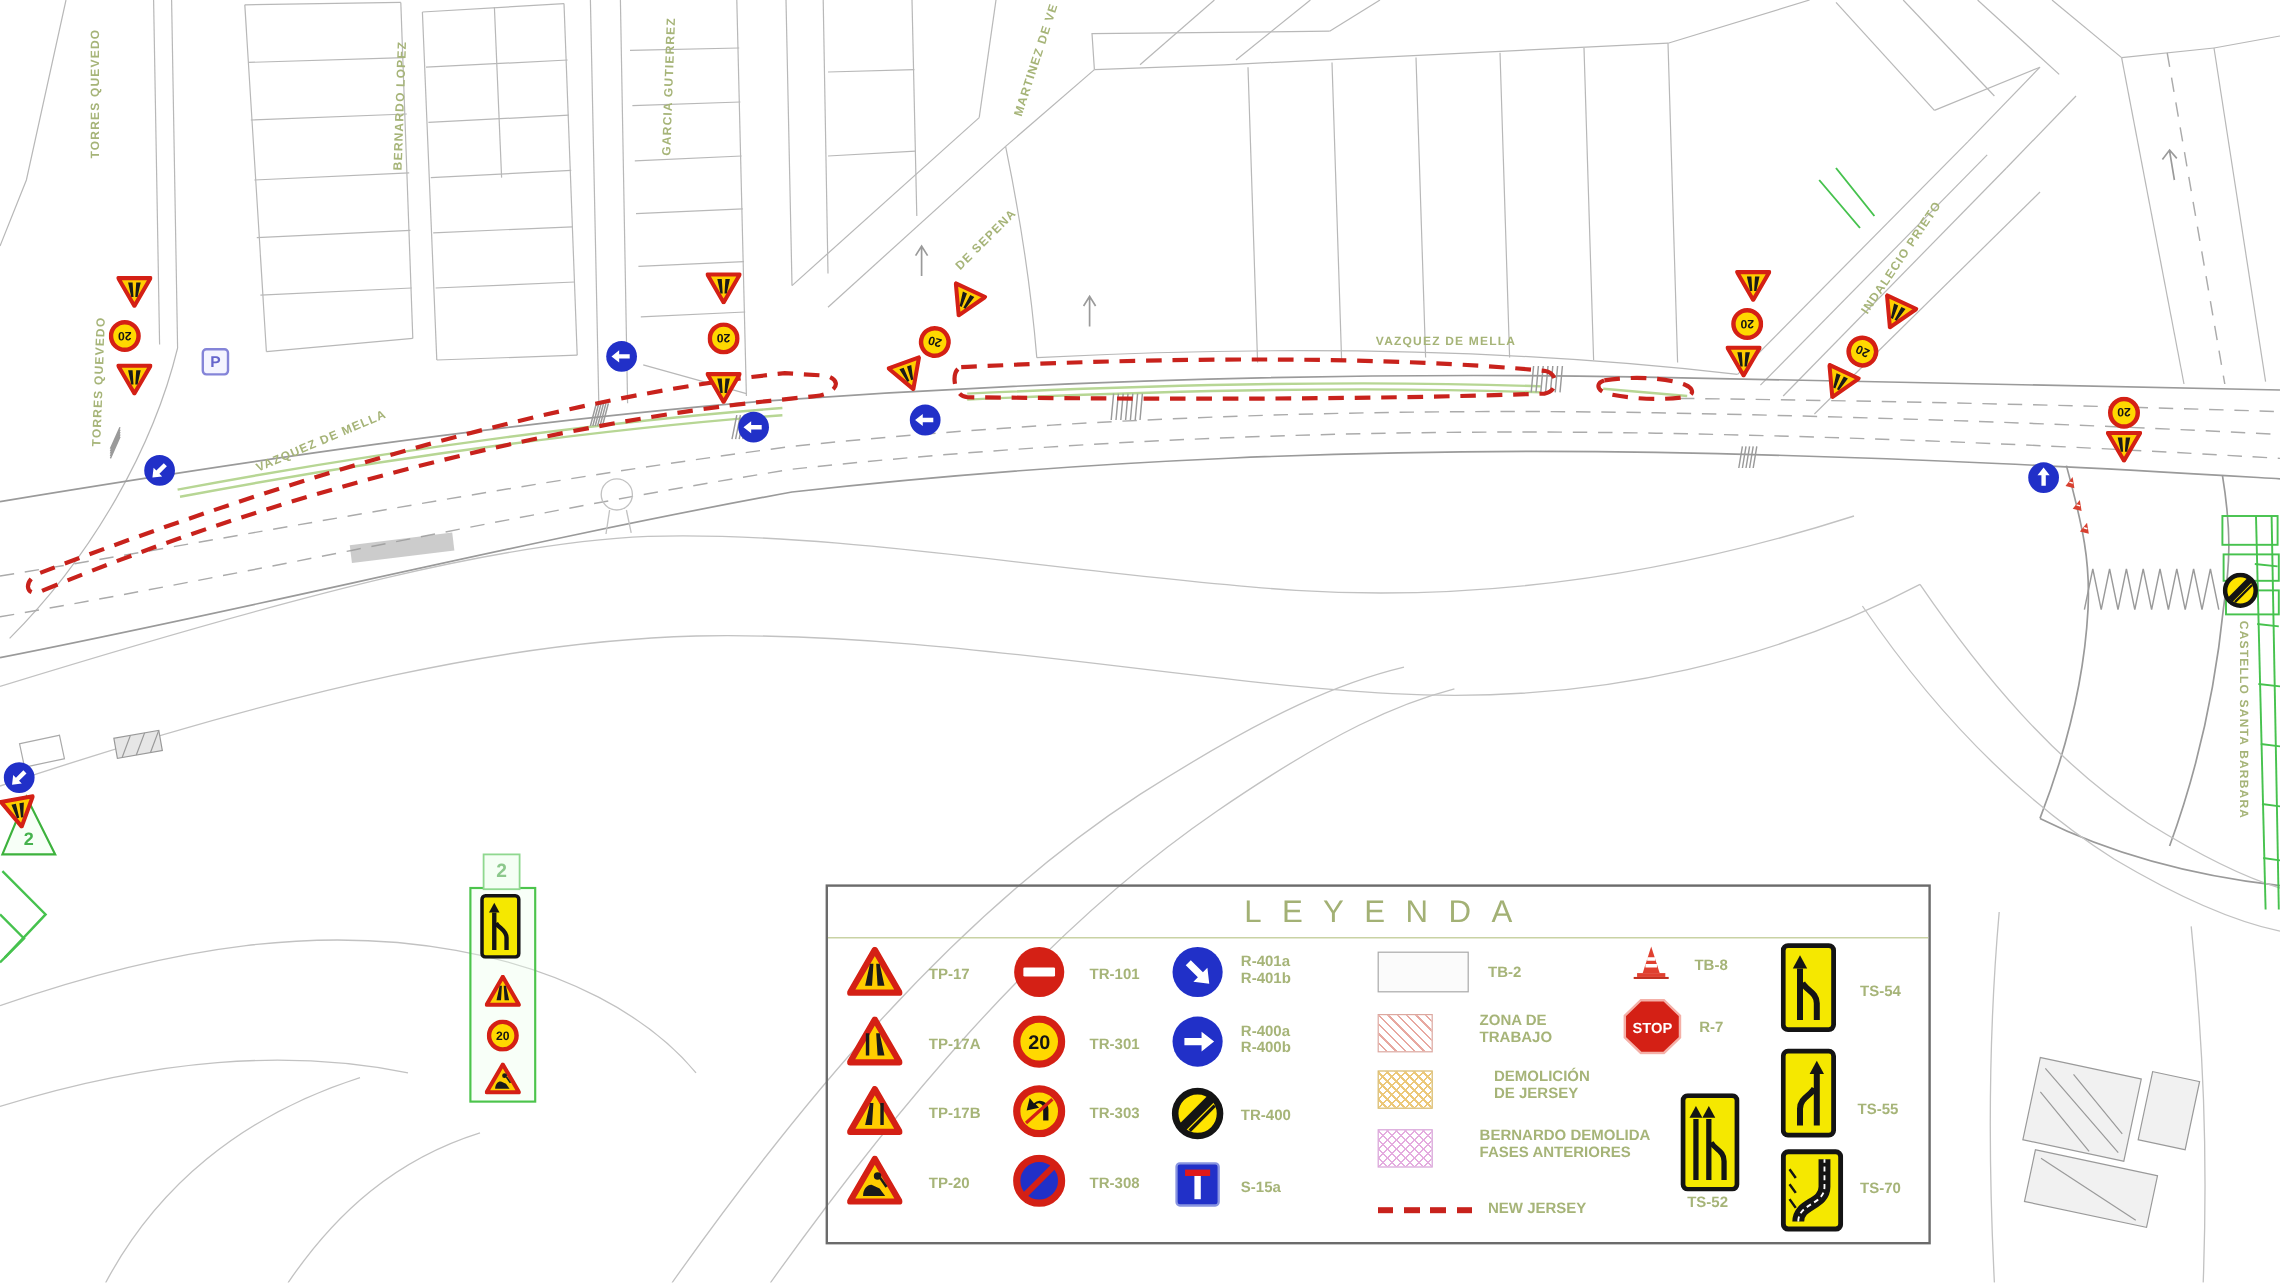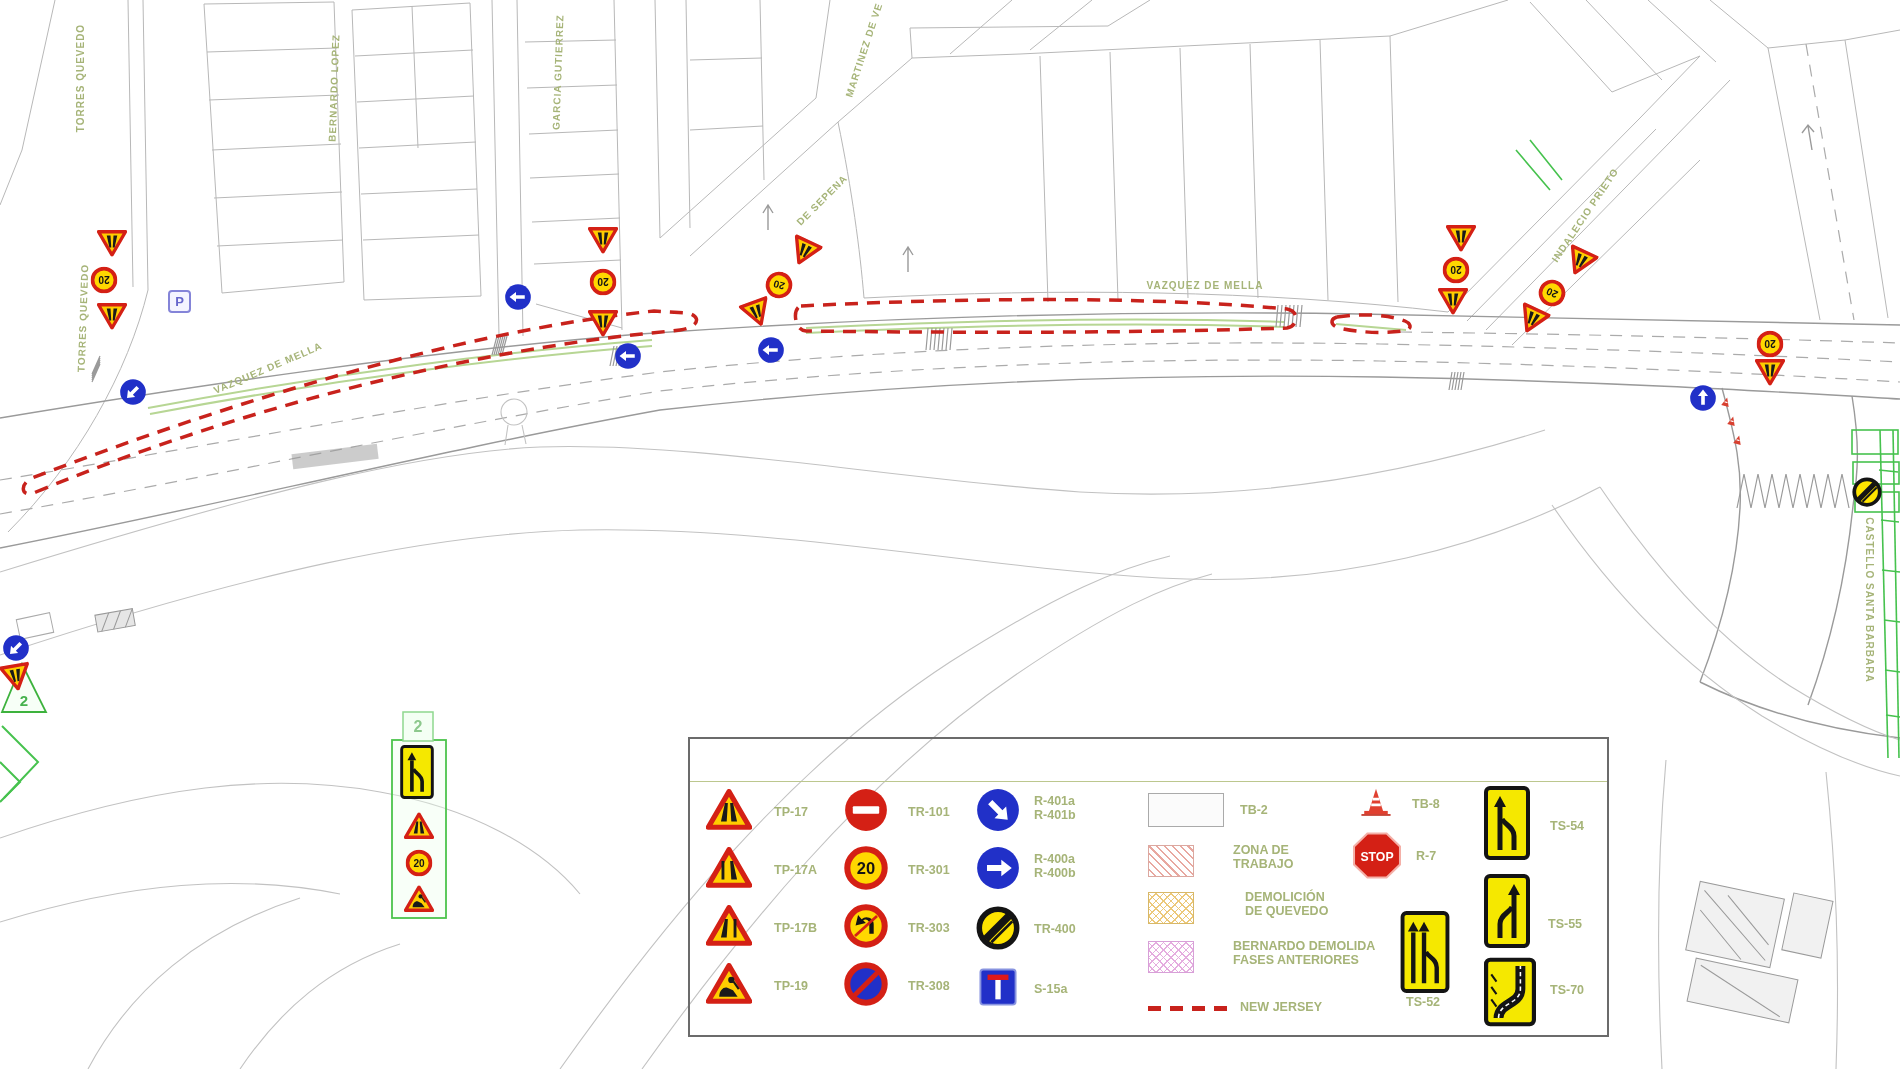--- a/index.html
+++ b/index.html
@@ -222,20 +222,21 @@
     <path d="M1812,150 L1808,126 M1802,133 L1808,125 L1814,132"></path>
   </g>
 </svg>
 
   <div class="p-badge">P</div>
 
   <div class="phase-marker-2">2</div>
   <div class="panel-badge-2">2</div>
 
   <div class="legend-box">
+    <div class="legend-title">LEYENDA</div>
     <div class="legend-sep"></div>
 
     <span class="sicon lp" style="left:16px;top:50px;width:46px;height:42px">
         <svg viewBox="0 0 40 36">
           <path d="M20 2 38 33 2 33Z" fill="#ffcd00" stroke="#d42015" stroke-width="4.5" stroke-linejoin="round"></path>
           <path d="M13 28 L16.5 12 h2.5 L18 28 Z M27 28 L23.5 12 h-2.5 L22 28 Z" fill="#1a1a1a"></path>
         </svg>
       </span>
     <span class="llabel" style="left:84px;top:66px">TP-17</span>
     <span class="sicon lp" style="left:16px;top:108px;width:46px;height:42px">
@@ -253,21 +254,21 @@
       </span>
     <span class="llabel" style="left:84px;top:182px">TP-17B</span>
     <span class="sicon lp" style="left:16px;top:224px;width:46px;height:42px">
         <svg viewBox="0 0 40 36">
           <path d="M20 2 38 33 2 33Z" fill="#ffcd00" stroke="#d42015" stroke-width="4.5" stroke-linejoin="round"></path>
           <circle cx="22" cy="14.5" r="2.7" fill="#1a1a1a"></circle>
           <path d="M11.5 29c0-5.5 3.5-8.5 6.5-8l5.5 2.5 4 5.5Z" fill="#1a1a1a"></path>
           <path d="M24 16l4.5 6.5" stroke="#1a1a1a" stroke-width="1.8"></path>
         </svg>
       </span>
-    <span class="llabel" style="left:84px;top:240px">TP-19</span>
+    <span class="llabel" style="left:84px;top:240px">TP-20</span>
 
     <span class="sicon lp" style="left:154px;top:49px;width:44px;height:44px">
         <svg viewBox="0 0 40 40">
           <circle cx="20" cy="20" r="19" fill="#d42015"></circle>
           <rect x="8" y="16.6" width="24" height="6.8" rx="1" fill="#fff"></rect>
         </svg>
       </span>
     <span class="llabel" style="left:218px;top:66px">TR-101</span>
     <span class="sicon lp" style="left:154px;top:107px;width:44px;height:44px">
         <svg viewBox="0 0 40 40">
@@ -333,21 +334,21 @@
 
     <span class="sw sw-tb2" style="left:458px;top:54px"></span>
     <span class="llabel" style="left:550px;top:64px">TB-2</span>
     <span class="sw sw-zona" style="left:458px;top:106px"></span>
     <span class="llabel" style="left:543px;top:104px">
       <span>ZONA DE</span><br>
       <span>TRABAJO</span></span>
     <span class="sw sw-demol" style="left:458px;top:153px"></span>
     <span class="llabel" style="left:555px;top:151px">
       <span>DEMOLICIÓN</span><br>
-      <span>DE QUEVEDO</span></span>
+      <span>DE JERSEY</span></span>
     <span class="sw sw-mediana" style="left:458px;top:202px"></span>
     <span class="llabel" style="left:543px;top:200px">
       <span>BERNARDO DEMOLIDA</span><br>
       <span>FASES ANTERIORES</span></span>
     <span class="sw sw-nj" style="left:458px;top:267px"></span>
     <span class="llabel" style="left:550px;top:261px">NEW JERSEY</span>
 
     <span class="sicon lp" style="left:670px;top:47px;width:32px;height:31px">
         <svg viewBox="0 0 34 32">
           <path d="M17 2.5 24.5 26h-15Z" fill="#e04030"></path>

